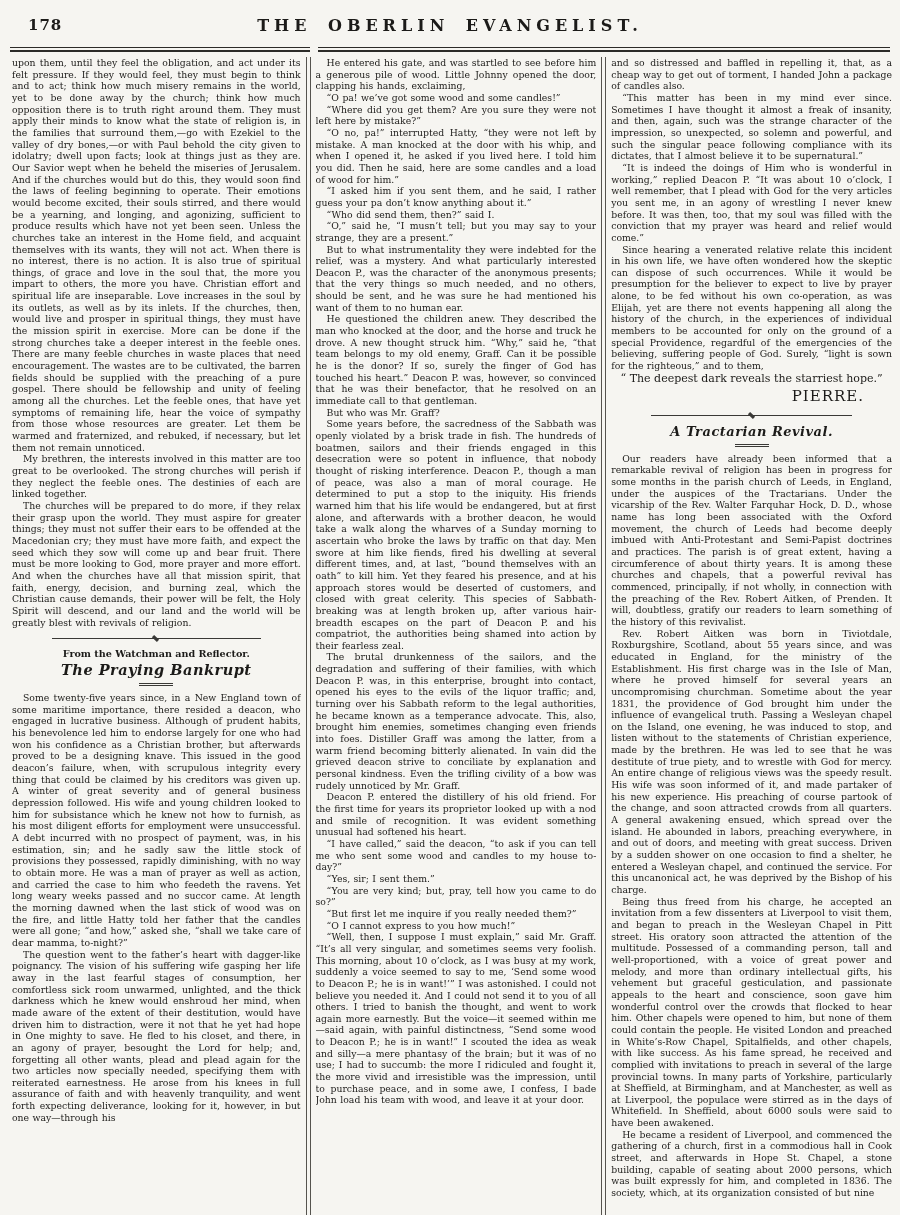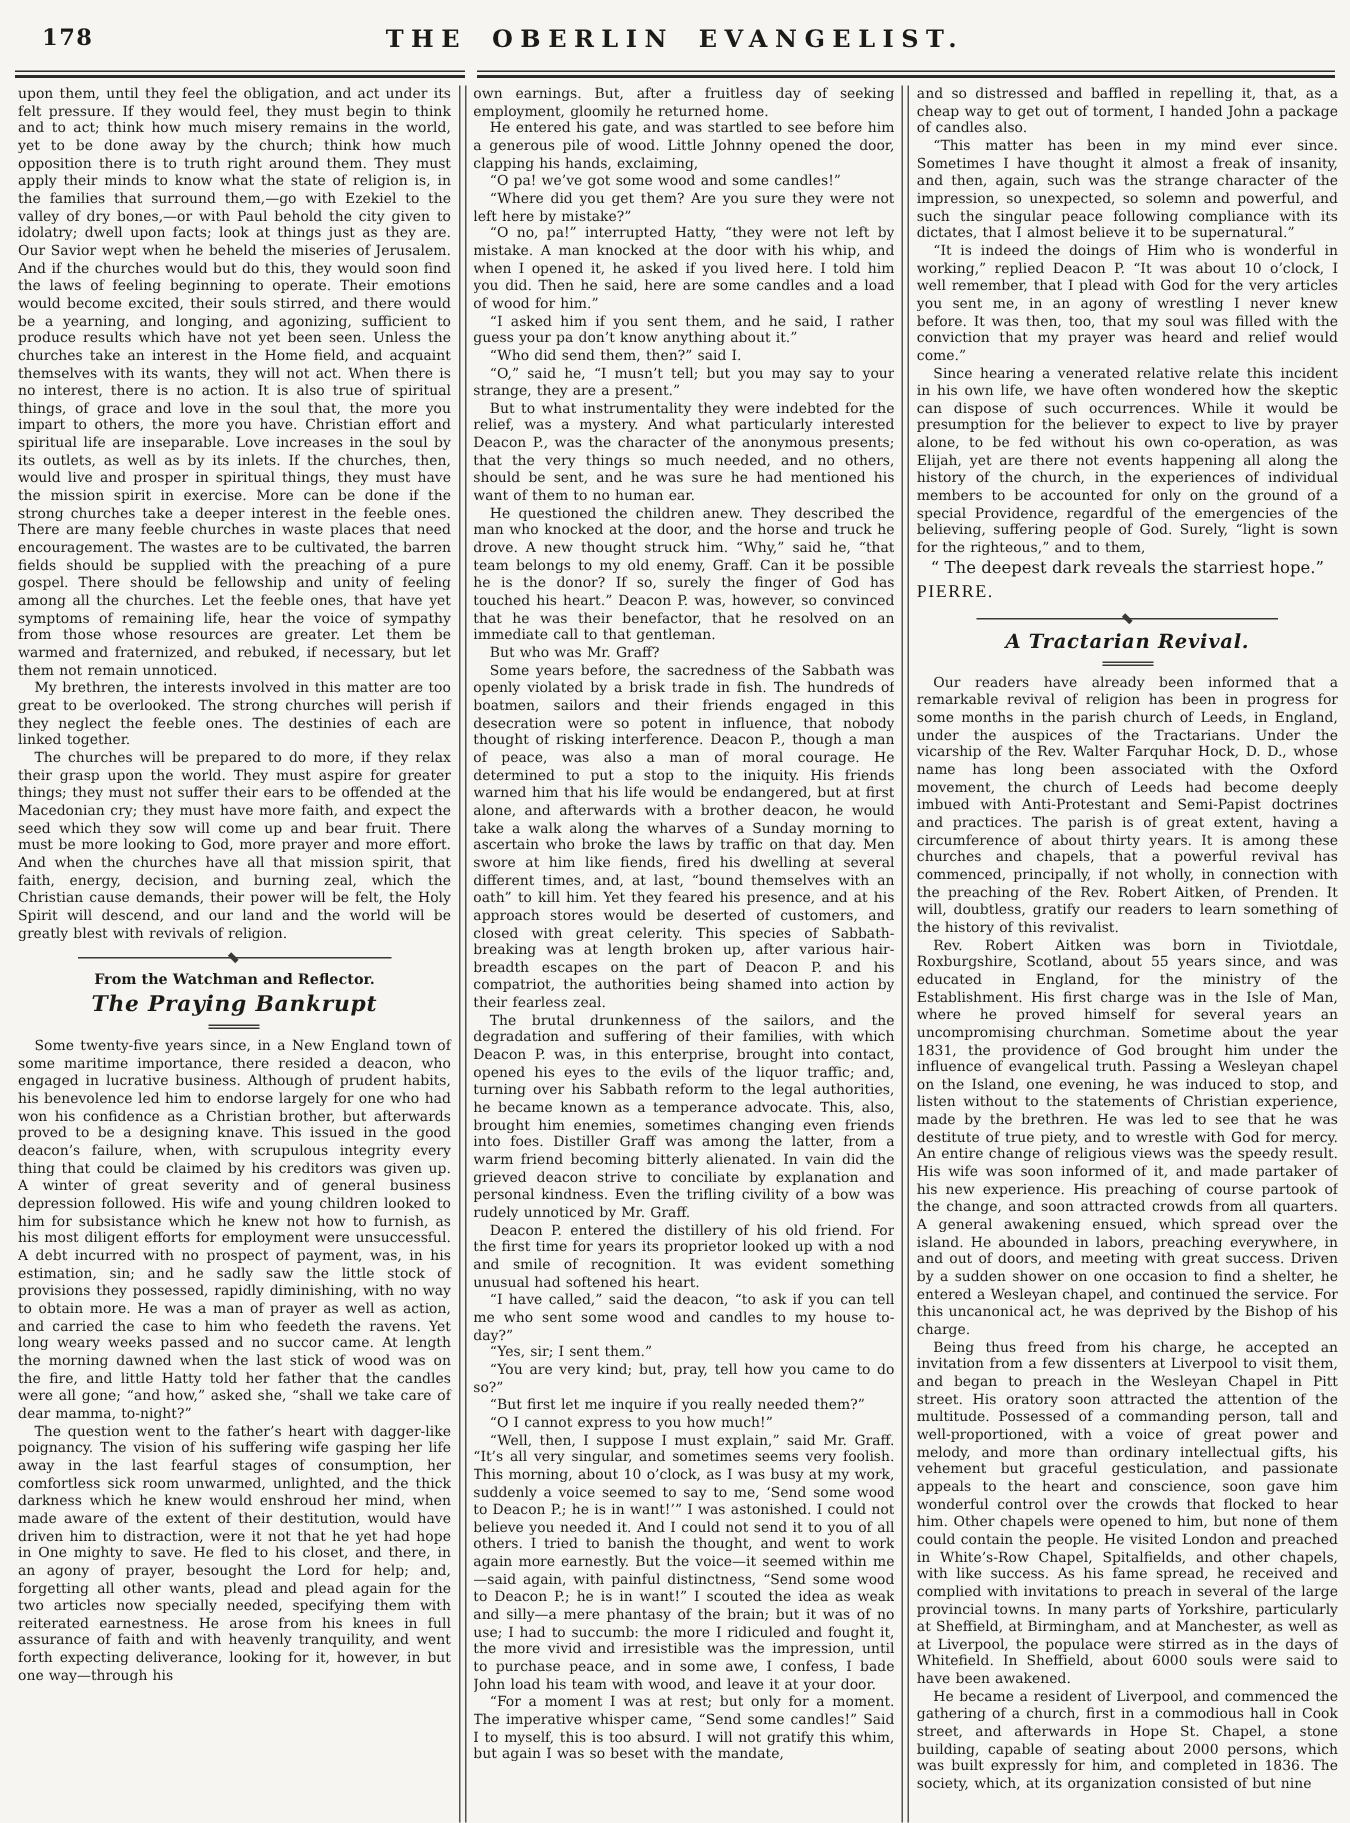--- a/index.html
+++ b/index.html
@@ -25,21 +25,21 @@
   p.para{margin:0;font-size:9.3px;line-height:11.65px;text-indent:11px;word-spacing:0.5px;}
   p.para.noindent{text-indent:0;}
   .ornament{position:relative;height:13px;margin:4px 40px 2px 40px;}
   .ornament::before{content:"";position:absolute;left:0;right:0;top:6px;border-top:1px solid #3a3936;}
   .ornament::after{content:"";position:absolute;left:50%;top:3px;width:7px;height:7px;margin-left:-4px;background:#3a3936;transform:rotate(45deg) scaleY(.45);}
   .attribution{text-align:center;font-size:9.6px;font-weight:bold;margin:3px 0 1px 0;}
   .article-title{text-align:center;font-size:14.5px;font-weight:bold;margin:2px 0 0 0;letter-spacing:0.5px;font-style:italic;}
   .article-title.small{font-size:13px;}
   .title-rule{width:34px;border-top:1px solid #3a3936;border-bottom:1px solid #3a3936;height:1px;margin:5px auto 6px auto;}
   .verse{text-align:center;font-size:11px;line-height:12px;margin:1px 0;}
-  .signature{font-size:12px;letter-spacing:1px;padding-right:28px;margin:2px 0 3px 0;font-family:Liberation Serif, serif;}
+  .signature{text-align:right;font-size:15px;letter-spacing:1px;padding-right:28px;margin:2px 0 3px 0;}
 </style>
 </head>
 <body>
 
 <div class="page-header">
   <div class="page-number">178</div>
   <div class="masthead">THE OBERLIN EVANGELIST.</div>
   <div class="header-rules">
     <div class="rule-double rule-left"></div>
     <div class="rule-double rule-right"></div>
@@ -61,41 +61,39 @@
     <div>
         <p class="para">Some twenty-five years since, in a New England town of some maritime importance, there resided a deacon, who engaged in lucrative business.  Although of prudent habits, his benevolence led him to endorse largely for one who had won his confidence as a Christian brother, but afterwards proved to be a designing knave.  This issued in the good deacon’s failure, when, with scrupulous integrity every thing that could be claimed by his creditors was given up.  A winter of great severity and of general business depression followed.  His wife and young children looked to him for subsistance which he knew not how to furnish, as his most diligent efforts for employment were unsuccessful.  A debt incurred with no prospect of payment, was, in his estimation, sin; and he sadly saw the little stock of provisions they possessed, rapidly diminishing, with no way to obtain more.  He was a man of prayer as well as action, and carried the case to him who feedeth the ravens.  Yet long weary weeks passed and no succor came.  At length the morning dawned when the last stick of wood was on the fire, and little Hatty told her father that the candles were all gone; “and how,” asked she, “shall we take care of dear mamma, to-night?”</p>
         <p class="para">The question went to the father’s heart with dagger-like poignancy.  The vision of his suffering wife gasping her life away in the last fearful stages of consumption, her comfortless sick room unwarmed, unlighted, and the thick darkness which he knew would enshroud her mind, when made aware of the extent of their destitution, would have driven him to distraction, were it not that he yet had hope in One mighty to save.  He fled to his closet, and there, in an agony of prayer, besought the Lord for help; and, forgetting all other wants, plead and plead again for the two articles now specially needed, specifying them with reiterated earnestness.  He arose from his knees in full assurance of faith and with heavenly tranquility, and went forth expecting deliverance, looking for it, however, in but one way—through his</p>
       </div>
   </div>
 
   <div class="col-divider"></div>
 
   <div class="col col-2">
     <div>
-        <p class="para noindent">own earnings.  But, after a fruitless day of seeking employment, gloomily he returned home.</p>
         <p class="para">He entered his gate, and was startled to see before him a generous pile of wood.  Little Johnny opened the door, clapping his hands, exclaiming,</p>
         <p class="para">“O pa!  we’ve got some wood and some candles!”</p>
         <p class="para">“Where did you get them?  Are you sure they were not left here by mistake?”</p>
         <p class="para">“O no, pa!” interrupted Hatty, “they were not left by mistake.  A man knocked at the door with his whip, and when I opened it, he asked if you lived here.  I told him you did.  Then he said, here are some candles and a load of wood for him.”</p>
         <p class="para">“I asked him if you sent them, and he said, I rather guess your pa don’t know anything about it.”</p>
         <p class="para">“Who did send them, then?” said I.</p>
         <p class="para">“O,” said he, “I musn’t tell; but you may say to your strange, they are a present.”</p>
         <p class="para">But to what instrumentality they were indebted for the relief, was a mystery.  And what particularly interested Deacon P., was the character of the anonymous presents; that the very things so much needed, and no others, should be sent, and he was sure he had mentioned his want of them to no human ear.</p>
         <p class="para">He questioned the children anew.  They described the man who knocked at the door, and the horse and truck he drove.  A new thought struck him.  “Why,” said he, “that team belongs to my old enemy, Graff.  Can it be possible he is the donor?  If so, surely the finger of God has touched his heart.”  Deacon P. was, however, so convinced that he was their benefactor, that he resolved on an immediate call to that gentleman.</p>
         <p class="para">But who was Mr. Graff?</p>
         <p class="para">Some years before, the sacredness of the Sabbath was openly violated by a brisk trade in fish.  The hundreds of boatmen, sailors and their friends engaged in this desecration were so potent in influence, that nobody thought of risking interference.  Deacon P., though a man of peace, was also a man of moral courage.  He determined to put a stop to the iniquity.  His friends warned him that his life would be endangered, but at first alone, and afterwards with a brother deacon, he would take a walk along the wharves of a Sunday morning to ascertain who broke the laws by traffic on that day.  Men swore at him like fiends, fired his dwelling at several different times, and, at last, “bound themselves with an oath” to kill him.  Yet they feared his presence, and at his approach stores would be deserted of customers, and closed with great celerity.  This species of Sabbath-breaking was at length broken up, after various hair-breadth escapes on the part of Deacon P. and his compatriot, the authorities being shamed into action by their fearless zeal.</p>
         <p class="para">The brutal drunkenness of the sailors, and the degradation and suffering of their families, with which Deacon P. was, in this enterprise, brought into contact, opened his eyes to the evils of the liquor traffic; and, turning over his Sabbath reform to the legal authorities, he became known as a temperance advocate.  This, also, brought him enemies, sometimes changing even friends into foes.  Distiller Graff was among the latter, from a warm friend becoming bitterly alienated.  In vain did the grieved deacon strive to conciliate by explanation and personal kindness.  Even the trifling civility of a bow was rudely unnoticed by Mr. Graff.</p>
         <p class="para">Deacon P. entered the distillery of his old friend.  For the first time for years its proprietor looked up with a nod and smile of recognition.  It was evident something unusual had softened his heart.</p>
         <p class="para">“I have called,” said the deacon, “to ask if you can tell me who sent some wood and candles to my house to-day?”</p>
         <p class="para">“Yes, sir; I sent them.”</p>
         <p class="para">“You are very kind; but, pray, tell how you came to do so?”</p>
         <p class="para">“But first let me inquire if you really needed them?”</p>
         <p class="para">“O I cannot express to you how much!”</p>
         <p class="para">“Well, then, I suppose I must explain,” said Mr. Graff.  “It’s all very singular, and sometimes seems very foolish.  This morning, about 10 o’clock, as I was busy at my work, suddenly a voice seemed to say to me, ‘Send some wood to Deacon P.; he is in want!’”  I was astonished.  I could not believe you needed it.  And I could not send it to you of all others.  I tried to banish the thought, and went to work again more earnestly.  But the voice—it seemed within me—said again, with painful distinctness, “Send some wood to Deacon P.; he is in want!”  I scouted the idea as weak and silly—a mere phantasy of the brain; but it was of no use; I had to succumb: the more I ridiculed and fought it, the more vivid and irresistible was the impression, until to purchase peace, and in some awe, I confess, I bade John load his team with wood, and leave it at your door.</p>
-        <p class="para">“For a moment I was at rest; but only for a moment.  The imperative whisper came, “Send some candles!”  Said I to myself, this is too absurd.  I will not gratify this whim, but again I was so beset with the mandate,</p>
       </div>
   </div>
 
   <div class="col-divider"></div>
 
   <div class="col col-3">
     <div>
         <p class="para noindent">and so distressed and baffled in repelling it, that, as a cheap way to get out of torment, I handed John a package of candles also.</p>
         <p class="para">“This matter has been in my mind ever since.  Sometimes I have thought it almost a freak of insanity, and then, again, such was the strange character of the impression, so unexpected, so solemn and powerful, and such the singular peace following compliance with its dictates, that I almost believe it to be supernatural.”</p>
         <p class="para">“It is indeed the doings of Him who is wonderful in working,” replied Deacon P.  “It was about 10 o’clock, I well remember, that I plead with God for the very articles you sent me, in an agony of wrestling I never knew before.  It was then, too, that my soul was filled with the conviction that my prayer was heard and relief would come.”</p>

